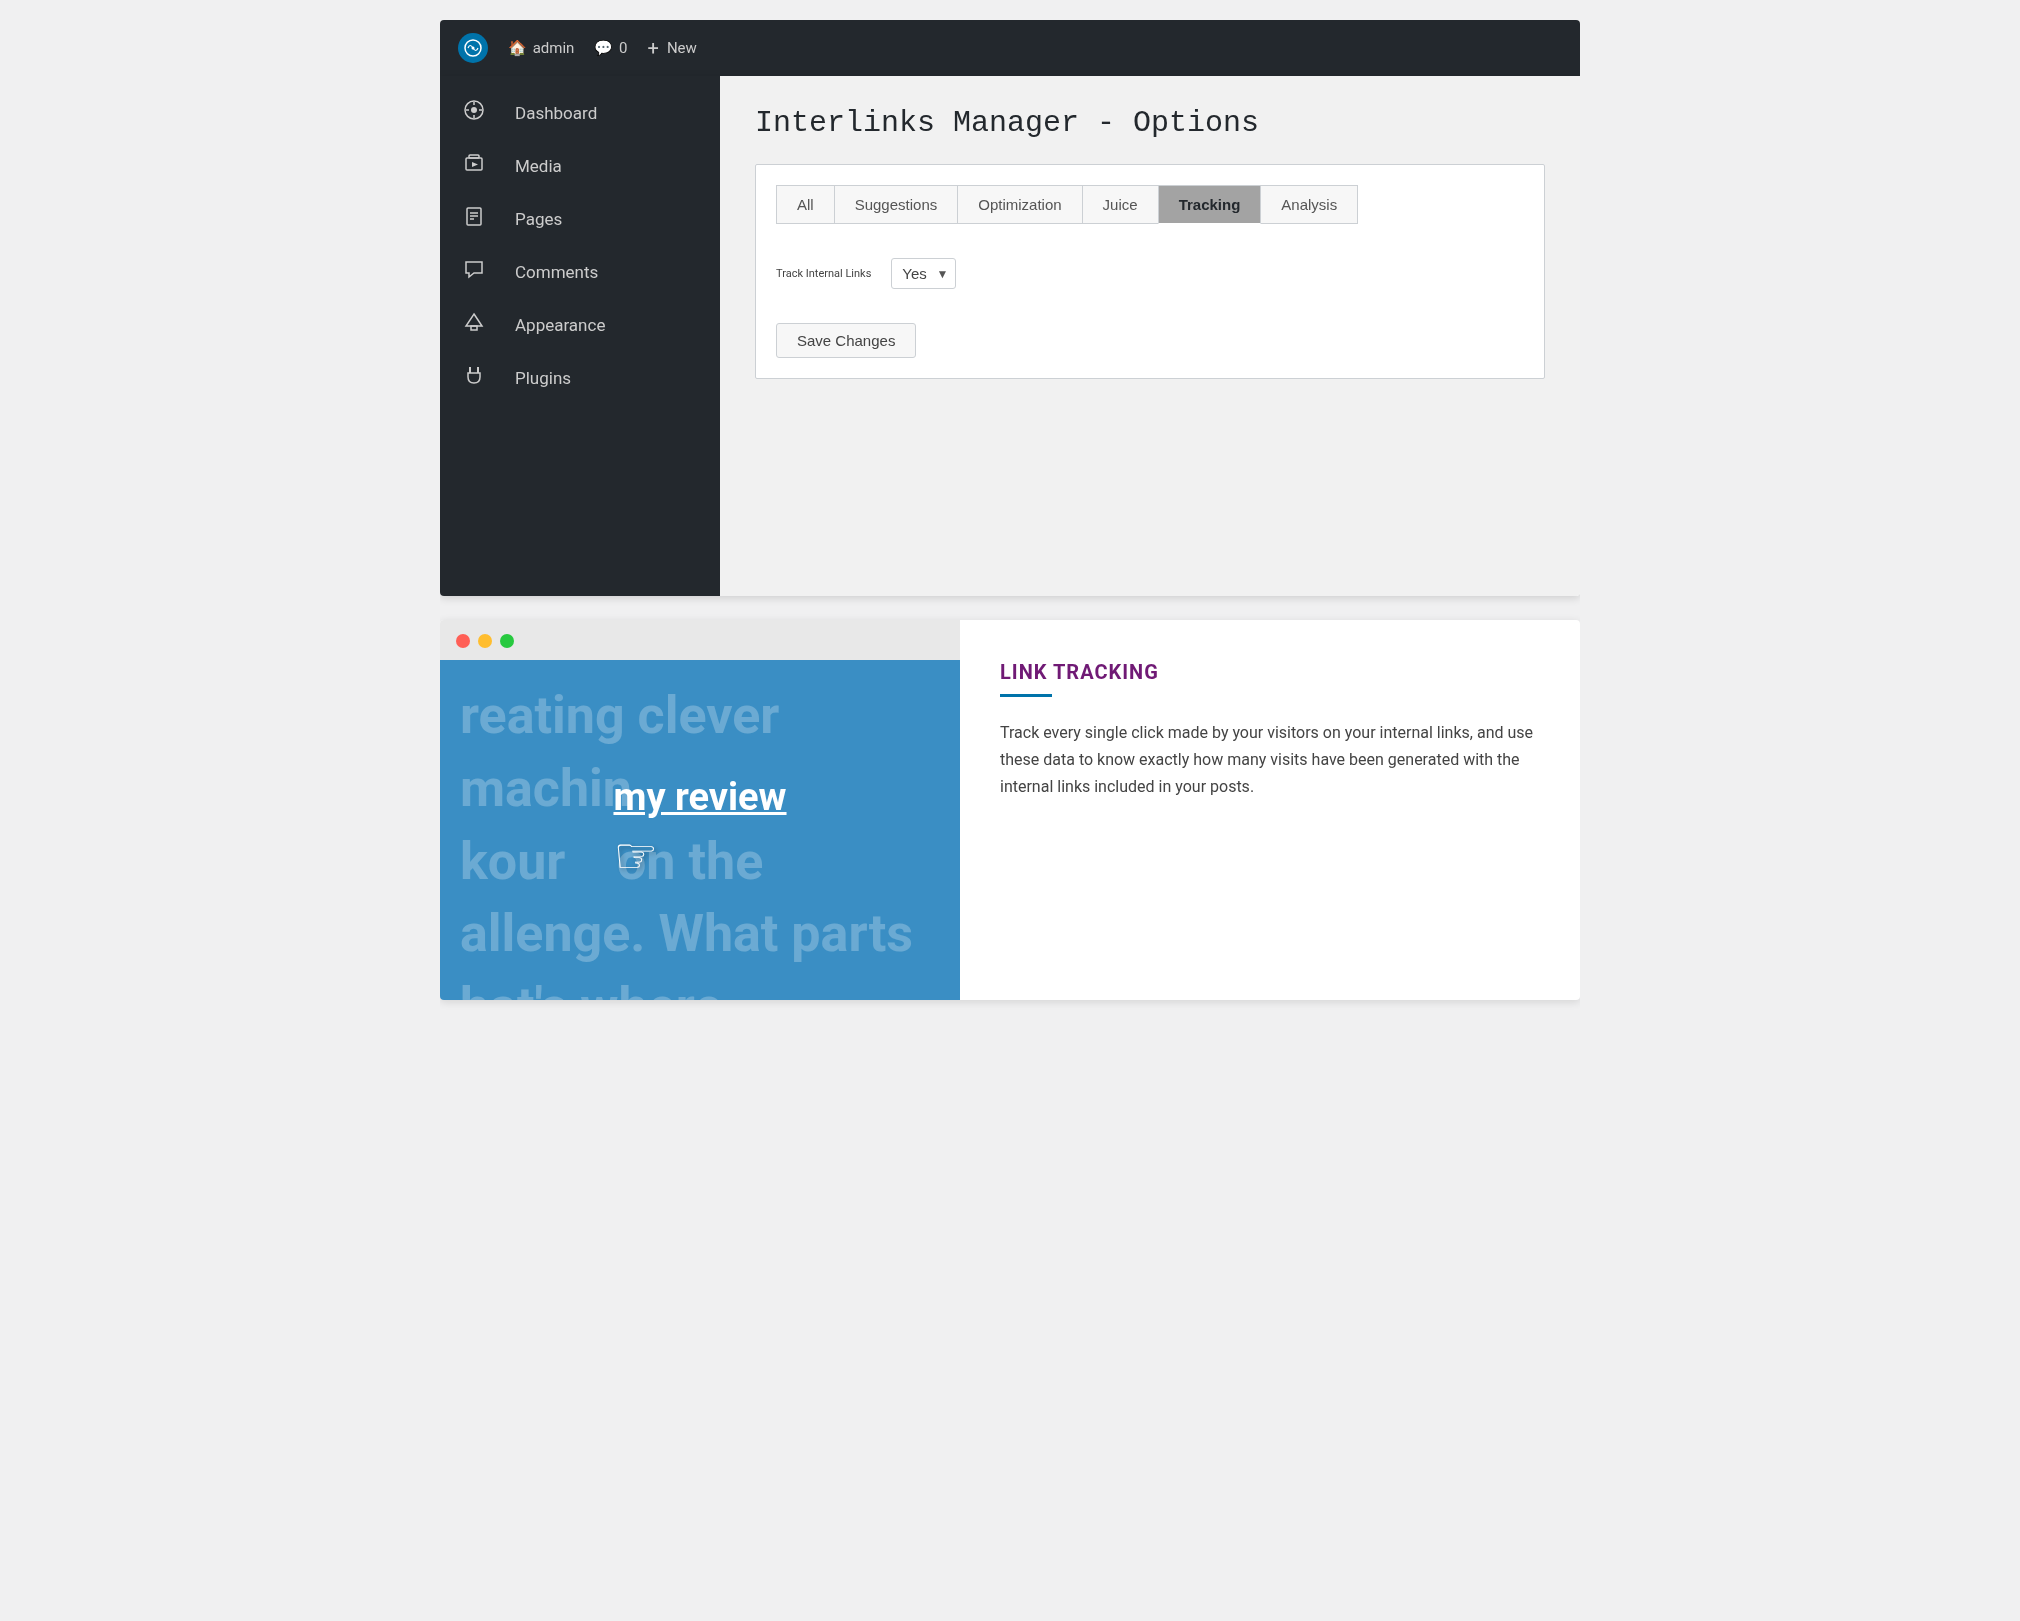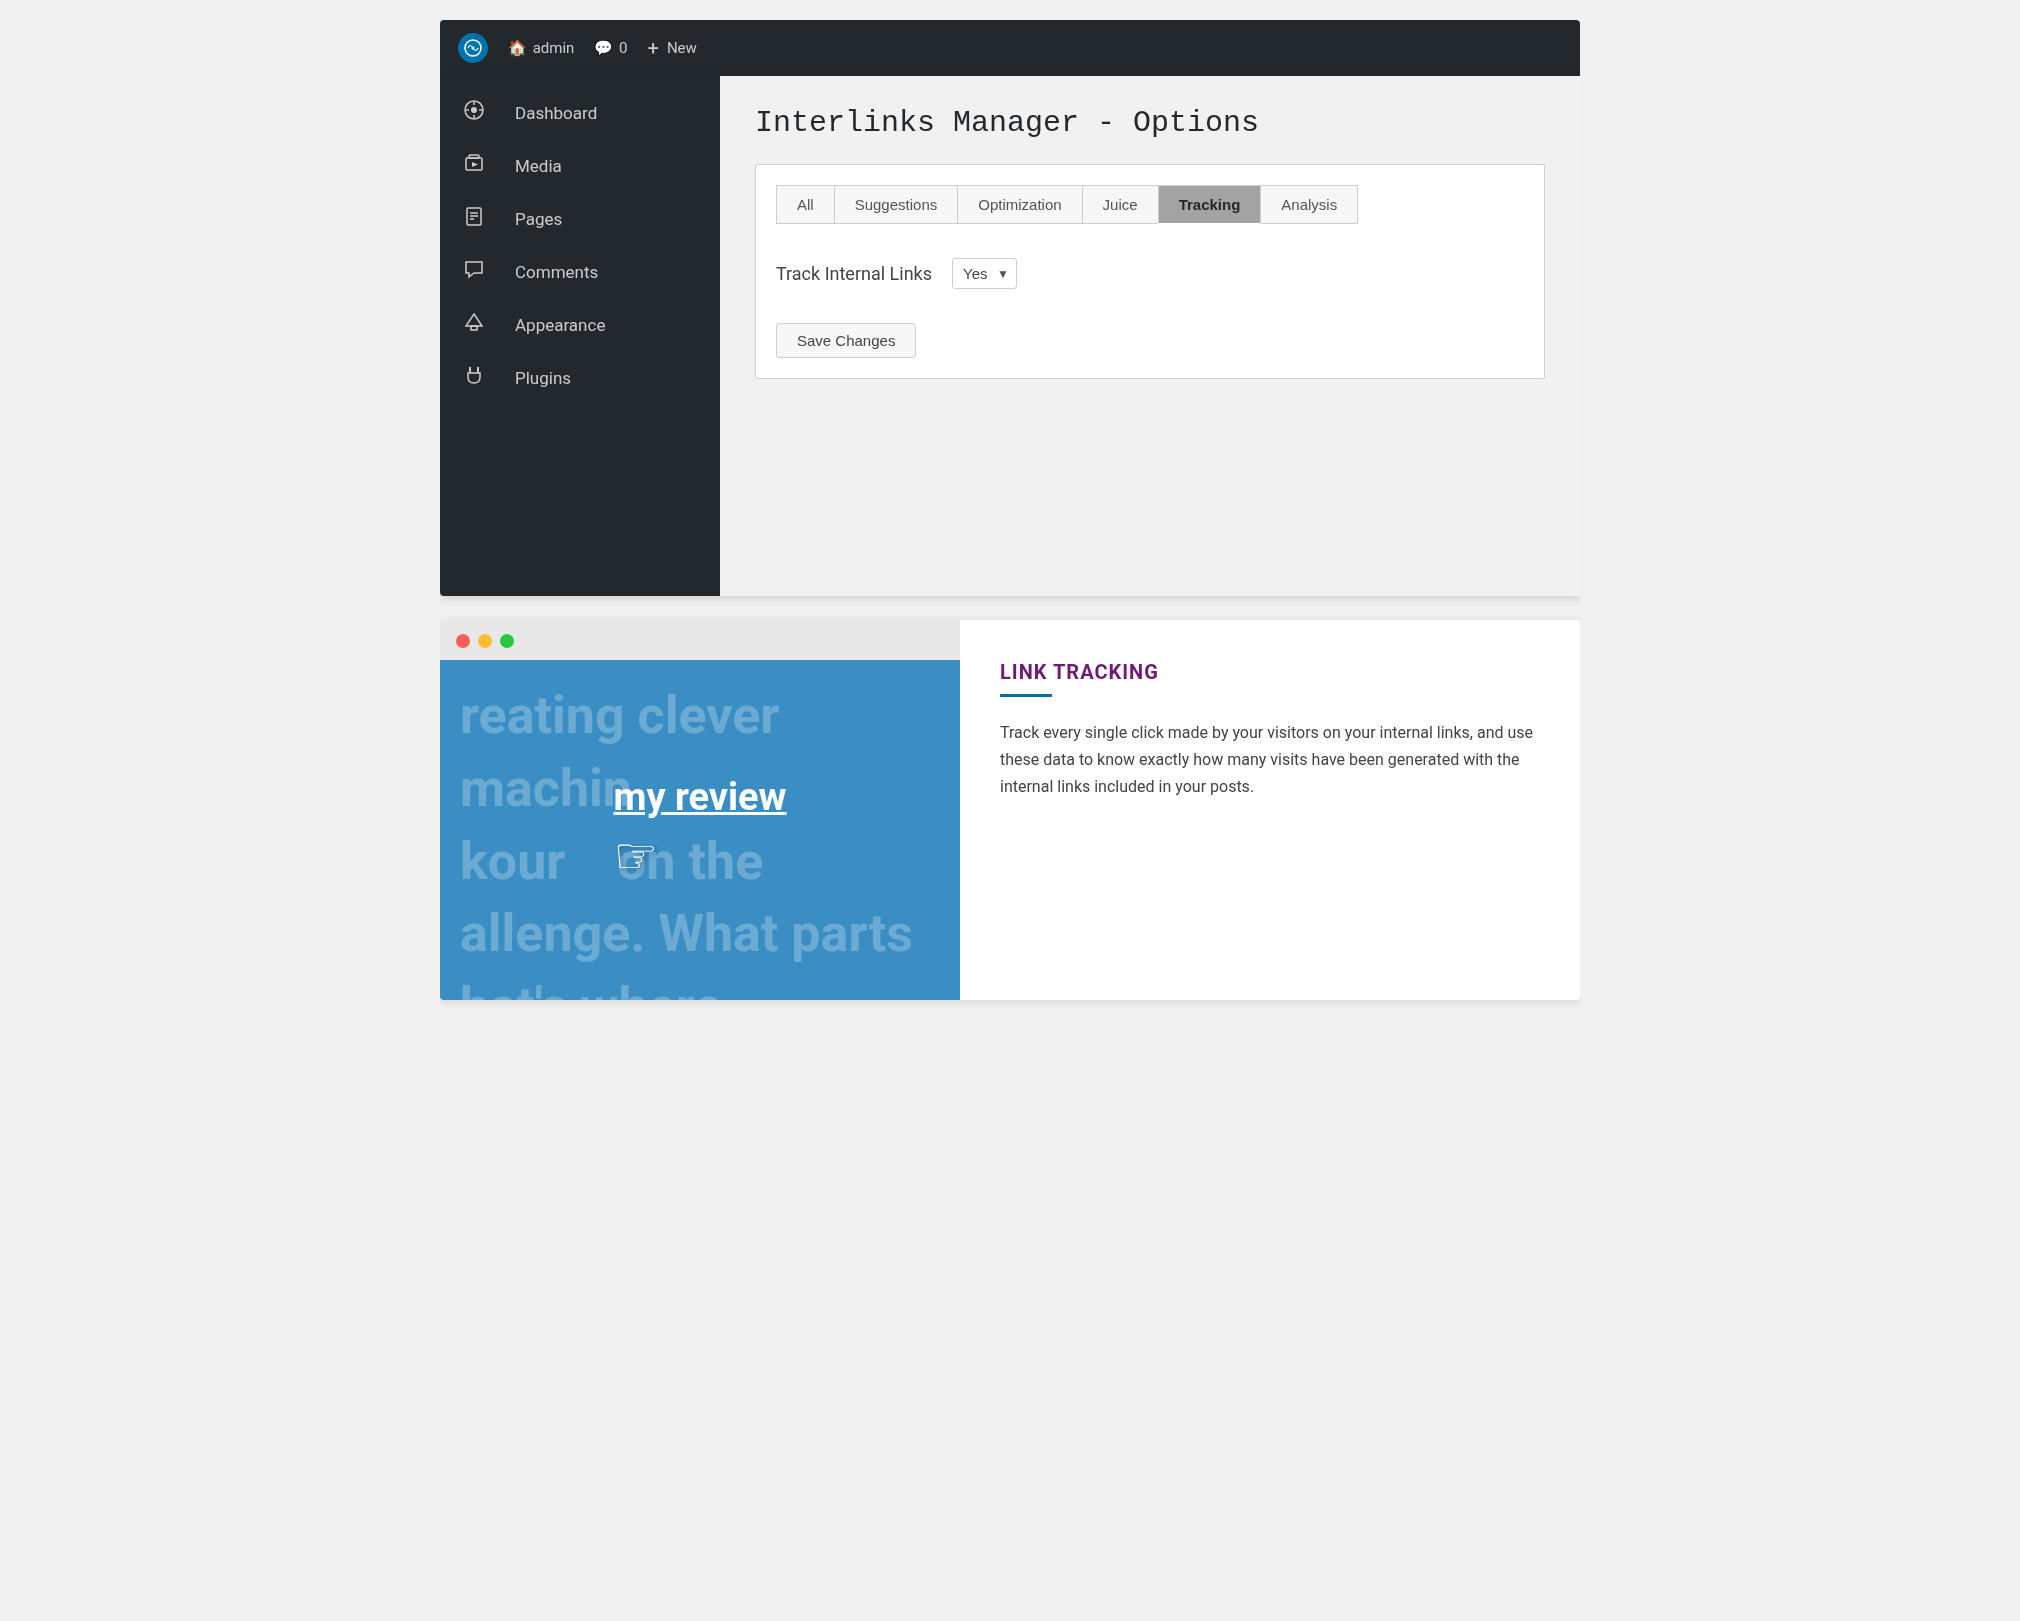--- a/index.html
+++ b/index.html
@@ -127,21 +127,21 @@
 
     
     .form-row {
       display: flex;
       align-items: center;
       gap: 20px;
       margin-bottom: 24px;
       padding: 10px 0;
     }
     .form-label {
-      font-size: 18px;
+      font-size: 11px;
       color: #444;
       font-weight: 400;
     }
     .form-select {
       padding: 6px 28px 6px 10px;
       border: 1px solid #ccd0d4;
       border-radius: 3px;
       background: white;
       font-size: 15px;
       color: #444;

